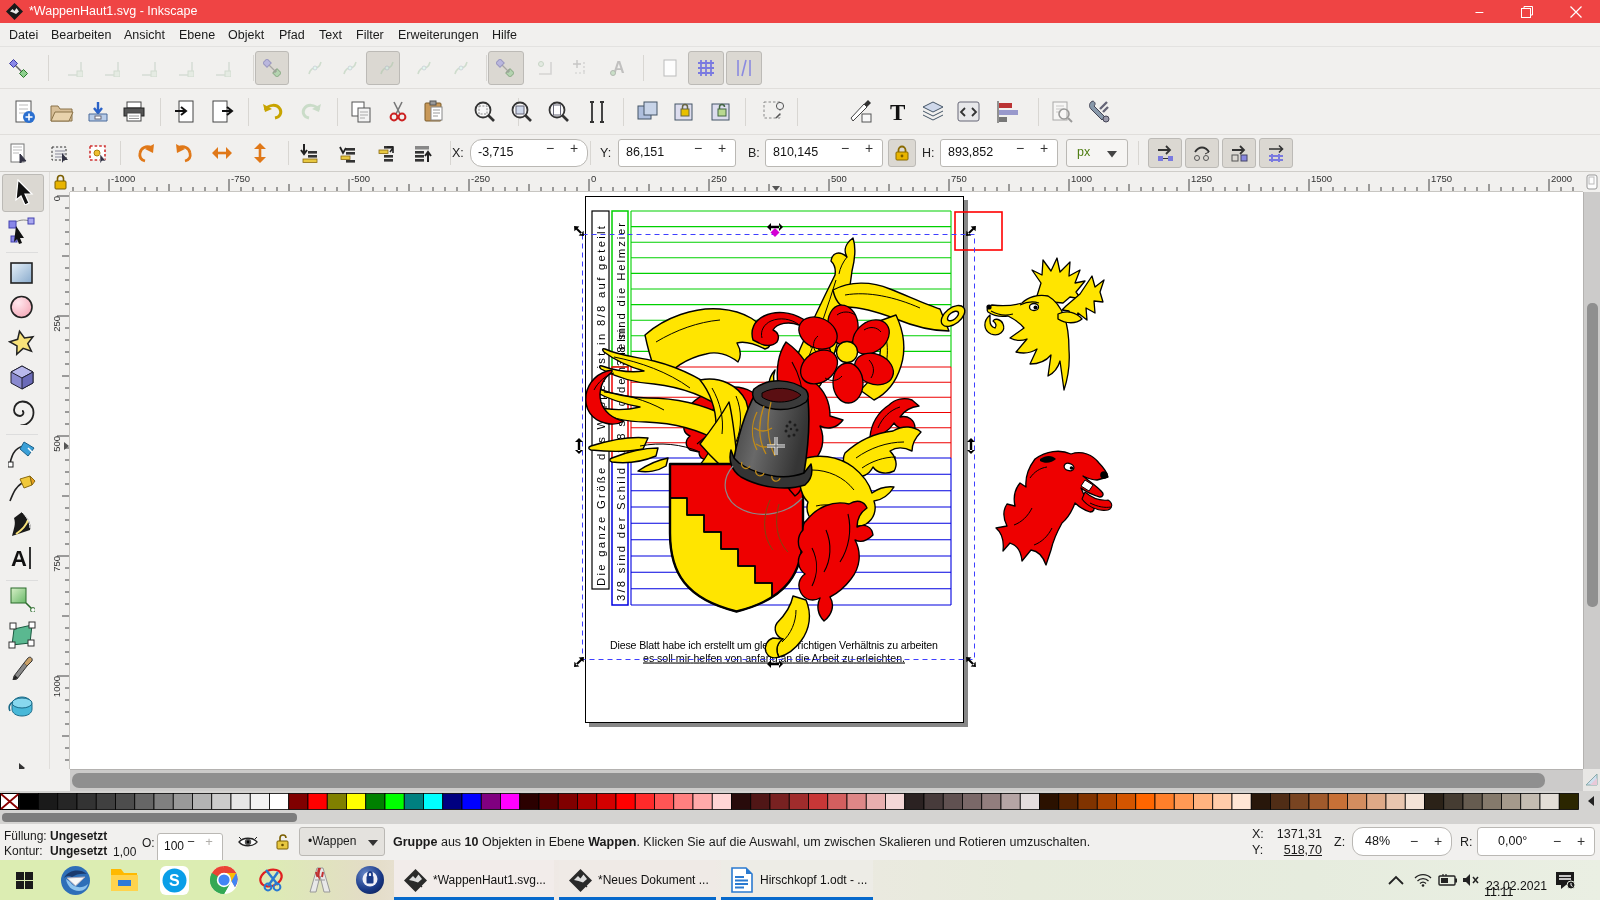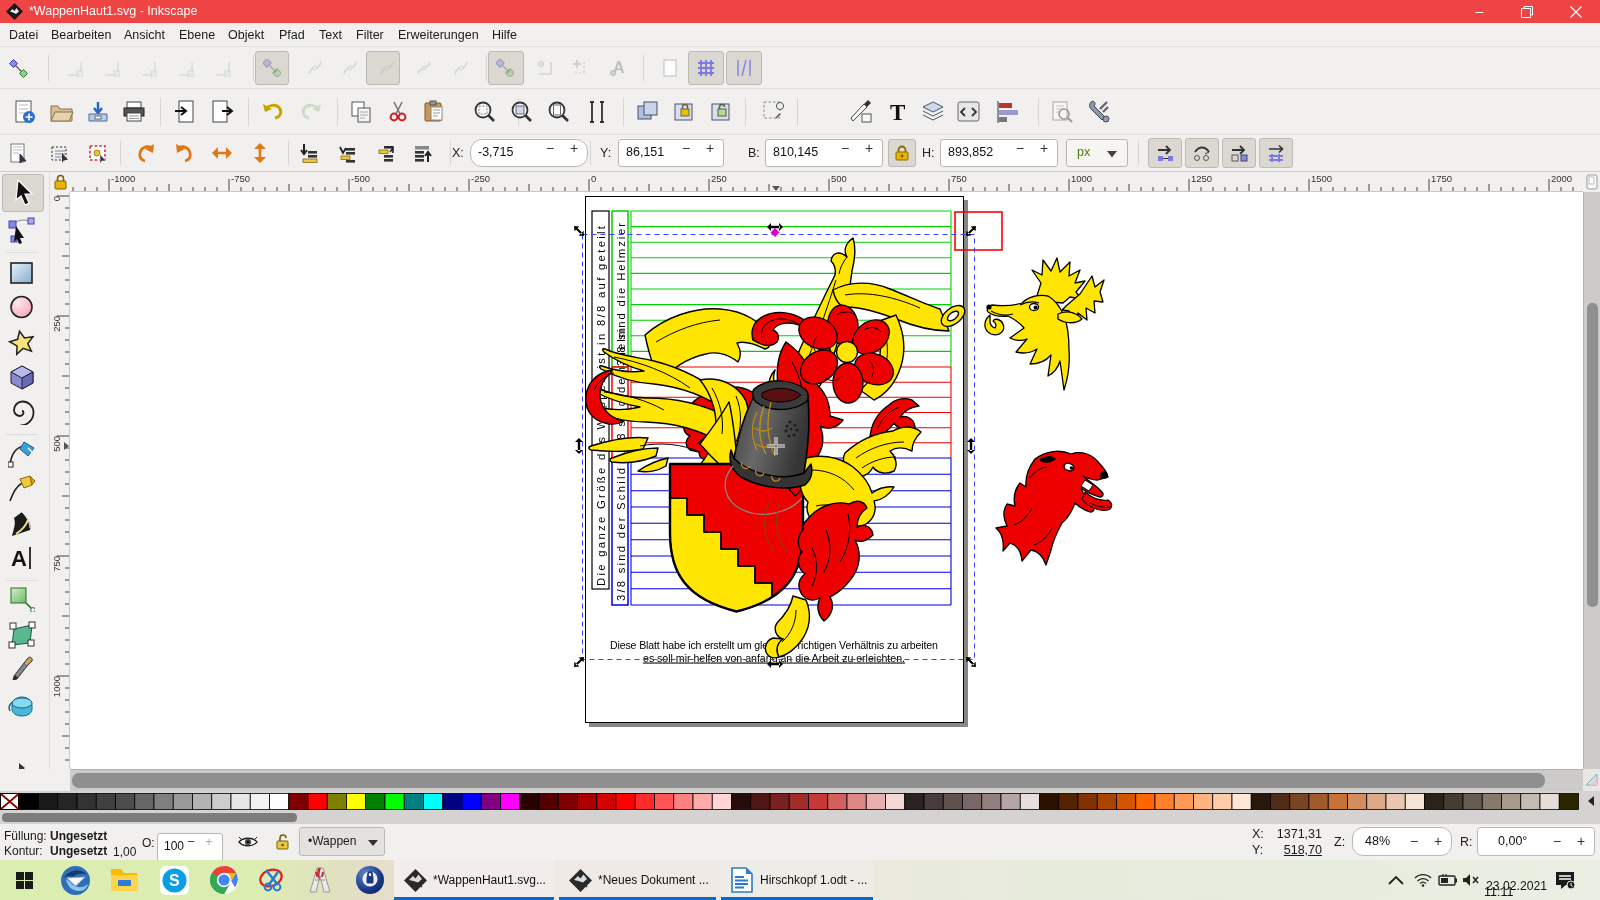--- a/index.html
+++ b/index.html
@@ -341,21 +341,21 @@
       <rect x="3" y="16" width="9" height="2.6" fill="#333"></rect>
       <path d="M16 19 v-9 M13 13 l3-4 3 4" stroke="#222" stroke-width="2" fill="none"></path>
     </svg>
 <span class="lbl" style="left:452px;top:11px">X:</span>
 <div class="spin" style="left:470px;top:4px;width:118px;height:28px;border-radius:12px;">
 <span style="position:absolute;left:7px;top:5px">-3,715</span>
 <span class="mm">−</span>
       <span class="pp">+</span>
     </div>
 <span class="lbl" style="left:600px;top:11px">Y:</span>
-<div class="spin" style="left:618px;top:4px;width:106px;height:28px;">
+<div class="spin" style="left:618px;top:4px;width:118px;height:28px;">
 <span style="position:absolute;left:7px;top:5px">86,151</span>
 <span class="mm">−</span>
       <span class="pp">+</span>
     </div>
 <span class="lbl" style="left:748px;top:11px">B:</span>
 <div class="spin" style="left:765px;top:4px;width:118px;height:28px;">
 <span style="position:absolute;left:7px;top:5px">810,145</span>
 <span class="mm">−</span>
       <span class="pp">+</span>
     </div>
@@ -1135,20 +1135,22 @@
 <rect x="3" y="9" width="11" height="8" rx="1" fill="#e8c840" stroke="#7a5e00"></rect>
 <path d="M6 9 V6 a3 3 0 0 1 6 0" fill="none" stroke="#7a5e00" stroke-width="1.6"></path>
 <circle cx="8.5" cy="13" r="1.3" fill="#6a5000"></circle>
     </svg>
 <div class="abs" style="left:299px;top:3px;width:86px;height:29px;background:#e4e2de;border:1px solid #bab8b4;border-radius:3px;">
 <span style="position:absolute;left:8px;top:6px;font-size:12px">•Wappen</span>
 <svg class="abs" style="left:68px;top:12px" width="10" height="7">
         <path d="M0 0 L10 0 L5 6 Z" fill="#333"></path>
       </svg>
 </div>
+<span class="abs" style="left:393px;top:11px;white-space:nowrap;font-size:12.5px;">
+<b>Gruppe</b> aus <b>10</b> Objekten in Ebene <b>Wappen</b>. Klicken Sie auf die Auswahl, um zwischen Skalieren und Rotieren umzuschalten.</span>
 <span class="abs" style="left:1252px;top:3px;font-size:12.5px;">X:</span>
 <span class="abs" style="left:1252px;top:19px;font-size:12.5px;">Y:</span>
 <span class="abs" style="left:1270px;top:3px;width:52px;text-align:right;font-size:12.5px;">1371,31</span>
 <span class="abs" style="left:1270px;top:19px;width:52px;text-align:right;font-size:12.5px;text-decoration:underline;">518,70</span>
 <span class="abs" style="left:1334px;top:11px;font-size:12.5px;">Z:</span>
 <div class="spin" style="left:1352px;top:3px;width:100px;height:29px;font-size:12.5px;border-radius:11px;">
 <span style="position:absolute;left:12px;top:6px">48%</span>
 <span class="mm" style="top:5px">−</span>
       <span class="pp" style="top:5px">+</span>
     </div>

